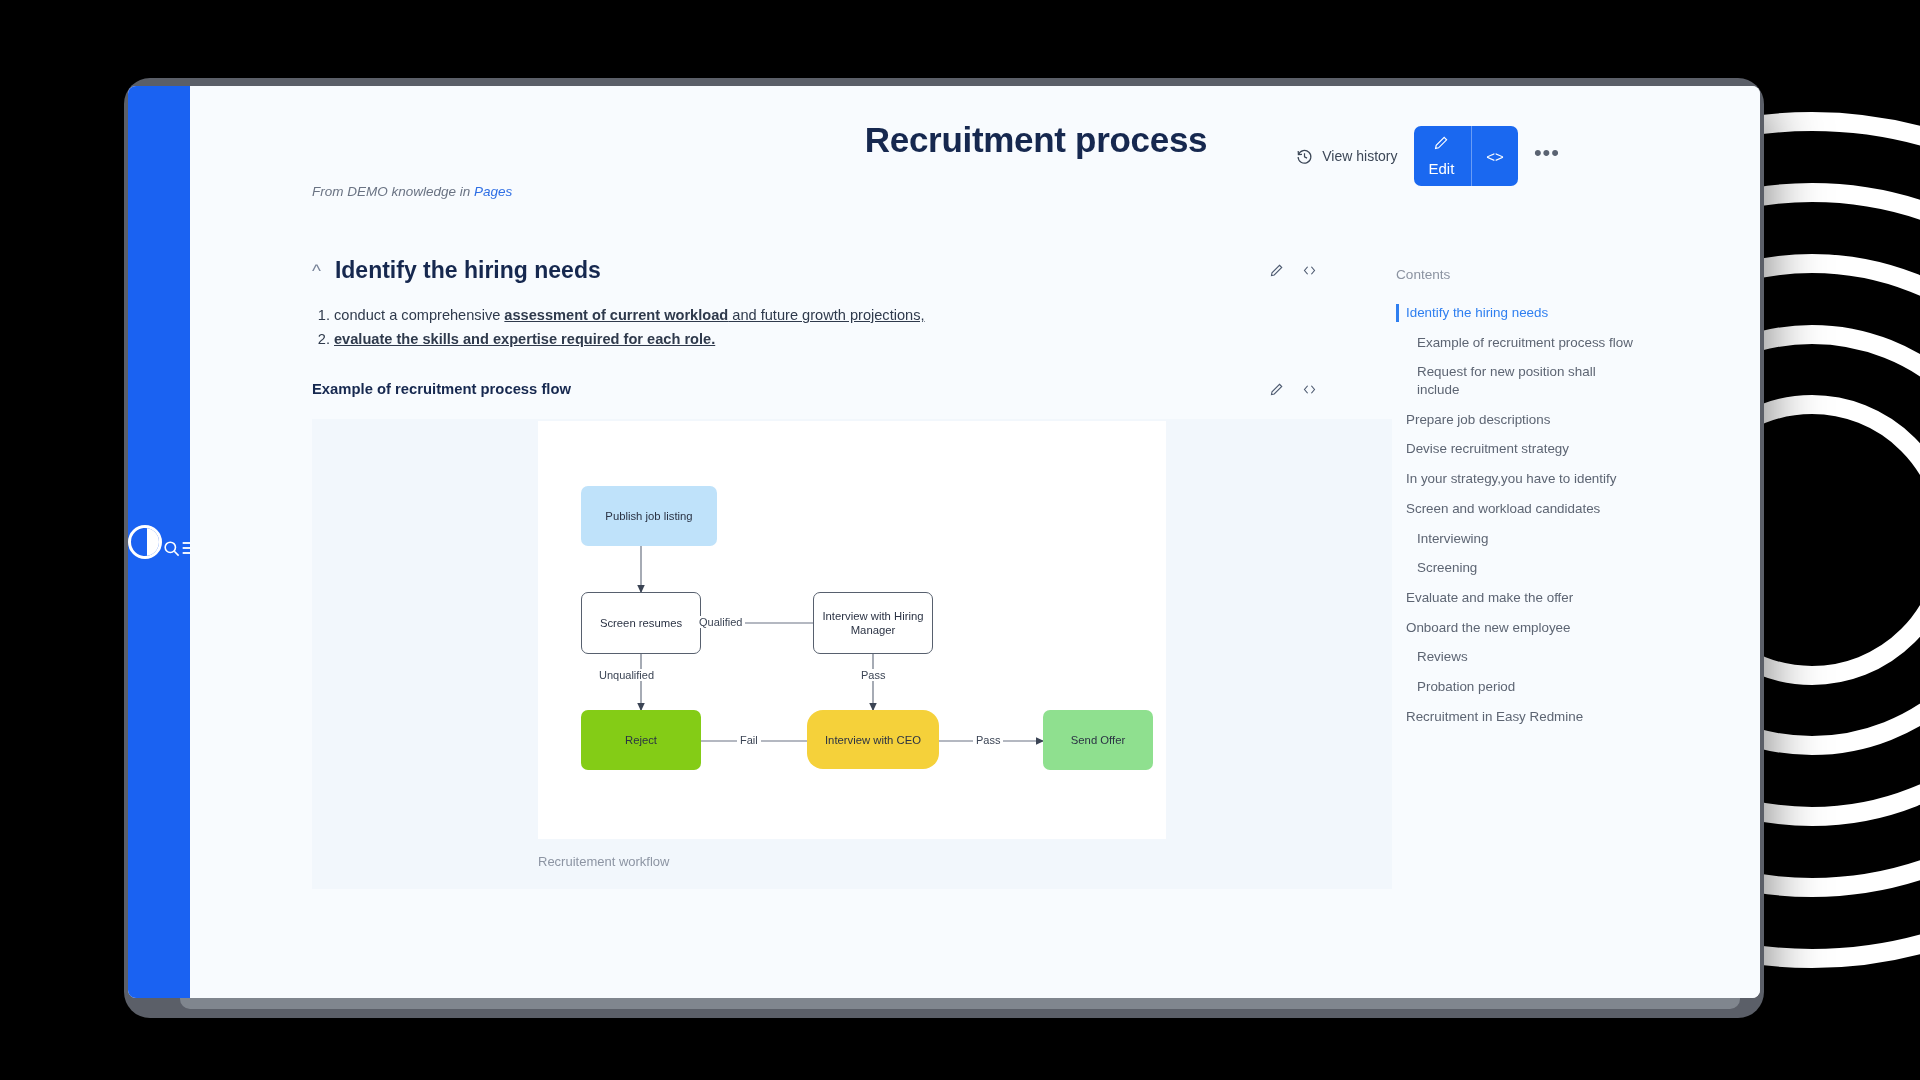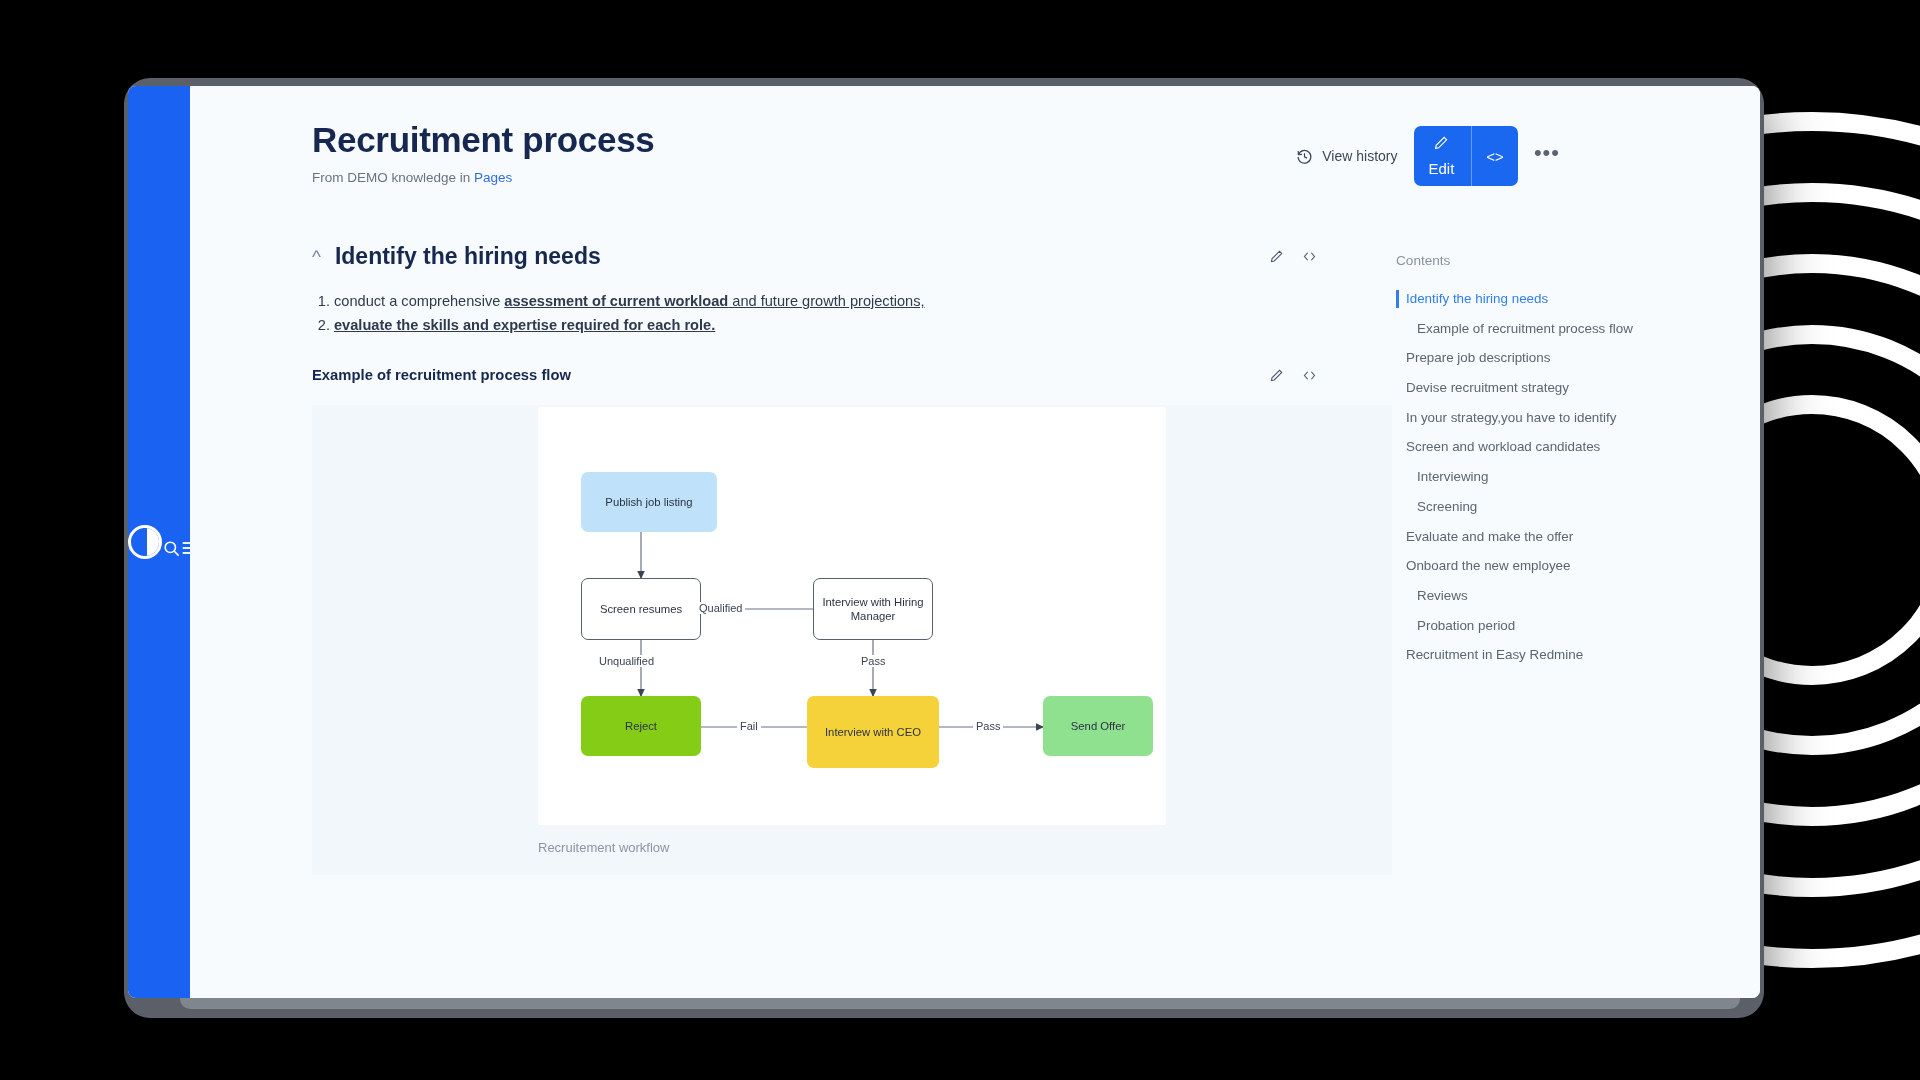--- a/index.html
+++ b/index.html
@@ -80,23 +80,23 @@
     background: #f5c02a; color: #333; display: flex; align-items: center; justify-content: center;
     font-size: 22px; line-height: 1; margin: 8px 0 10px 0; cursor: pointer; font-weight: 400;
   }
   .rail-bottom { padding-bottom: 16px; display: flex; flex-direction: column; align-items: center; }
 
   
   .page { flex: 1 1 auto; position: relative; background: #f8fbfe; overflow: hidden; }
 
   .page-header { padding: 34px 0 0 122px; position: relative; }
   .page-title {
-    font-size: 35px; font-weight: 700; color: #16284f; letter-spacing: -0.3px;
-  }
-  .page-sub { margin-top: 10px; font-size: 13.5px; color: #6a7383; }
+    font-size: 35px; font-weight: 700; color: #16284f; letter-spacing: -0.3px; text-align: center;
+  }
+  .page-sub { margin-top: 24px; font-size: 13.5px; color: #6a7383; font-style: italic; }
   .page-sub a { color: #2f6fe4; text-decoration: none; cursor: pointer; }
 
   .header-actions {
     position: absolute; right: 200px; top: 40px; display: flex; align-items: center; gap: 16px;
   }
   .view-history {
     display: flex; align-items: center; gap: 9px; font-size: 14px; color: #3c4757; cursor: pointer;
   }
   .btn-group { display: flex; align-items: stretch; background: #1a68f0; border-radius: 7px; overflow: hidden; }
   .btn-edit {
@@ -358,21 +358,21 @@
               </div>
 
               <div class="node plain" style="left:275px; top:171px; width:120px; height:62px;">
                 <span>Interview with Hiring Manager</span>
               </div>
 
               <div class="node" style="left:43px;  top:289px; width:120px; height:60px; background:#84cc16;">
                 <span>Reject</span>
               </div>
 
-              <div class="node" style="left:269px; top:289px; width:132px; height:72px; background:#f5d13a;">
+              <div class="node" style="left:269px; top:289px; width:132px; height:59px; background:#f5d13a;border-radius:16px;">
                 <span>Interview with CEO</span>
               </div>
 
               <div class="node" style="left:505px; top:289px; width:110px; height:60px; background:#8fe08f;">
                 <span>Send Offer</span>
               </div>
 
               <div class="edge-label" style="left:158px; top:195px;">Qualified</div>
               <div class="edge-label" style="left:58px;  top:248px;">Unqualified</div>
               <div class="edge-label" style="left:320px; top:248px;">Pass</div>
@@ -383,20 +383,21 @@
             <div class="diagram-caption">Recruitement workflow</div>
           </div>
 
         </div>
 
         <div class="toc-col">
           <div class="toc-title">Contents</div>
           <div id="toc-list">
               <div class="toc-item active">Identify the hiring needs</div>
               <div class="toc-item lvl2">Example of recruitment process flow</div>
+              <div class="toc-item lvl2">Request for new position shall include</div>
               <div class="toc-item">Prepare job descriptions</div>
               <div class="toc-item">Devise recruitment strategy</div>
               <div class="toc-item">In your strategy,you  have to  identify</div>
               <div class="toc-item">Screen and workload candidates</div>
               <div class="toc-item lvl2">Interviewing</div>
               <div class="toc-item lvl2">Screening</div>
               <div class="toc-item">Evaluate and make the offer</div>
               <div class="toc-item">Onboard the new employee</div>
               <div class="toc-item lvl2">Reviews</div>
               <div class="toc-item lvl2">Probation period</div>

